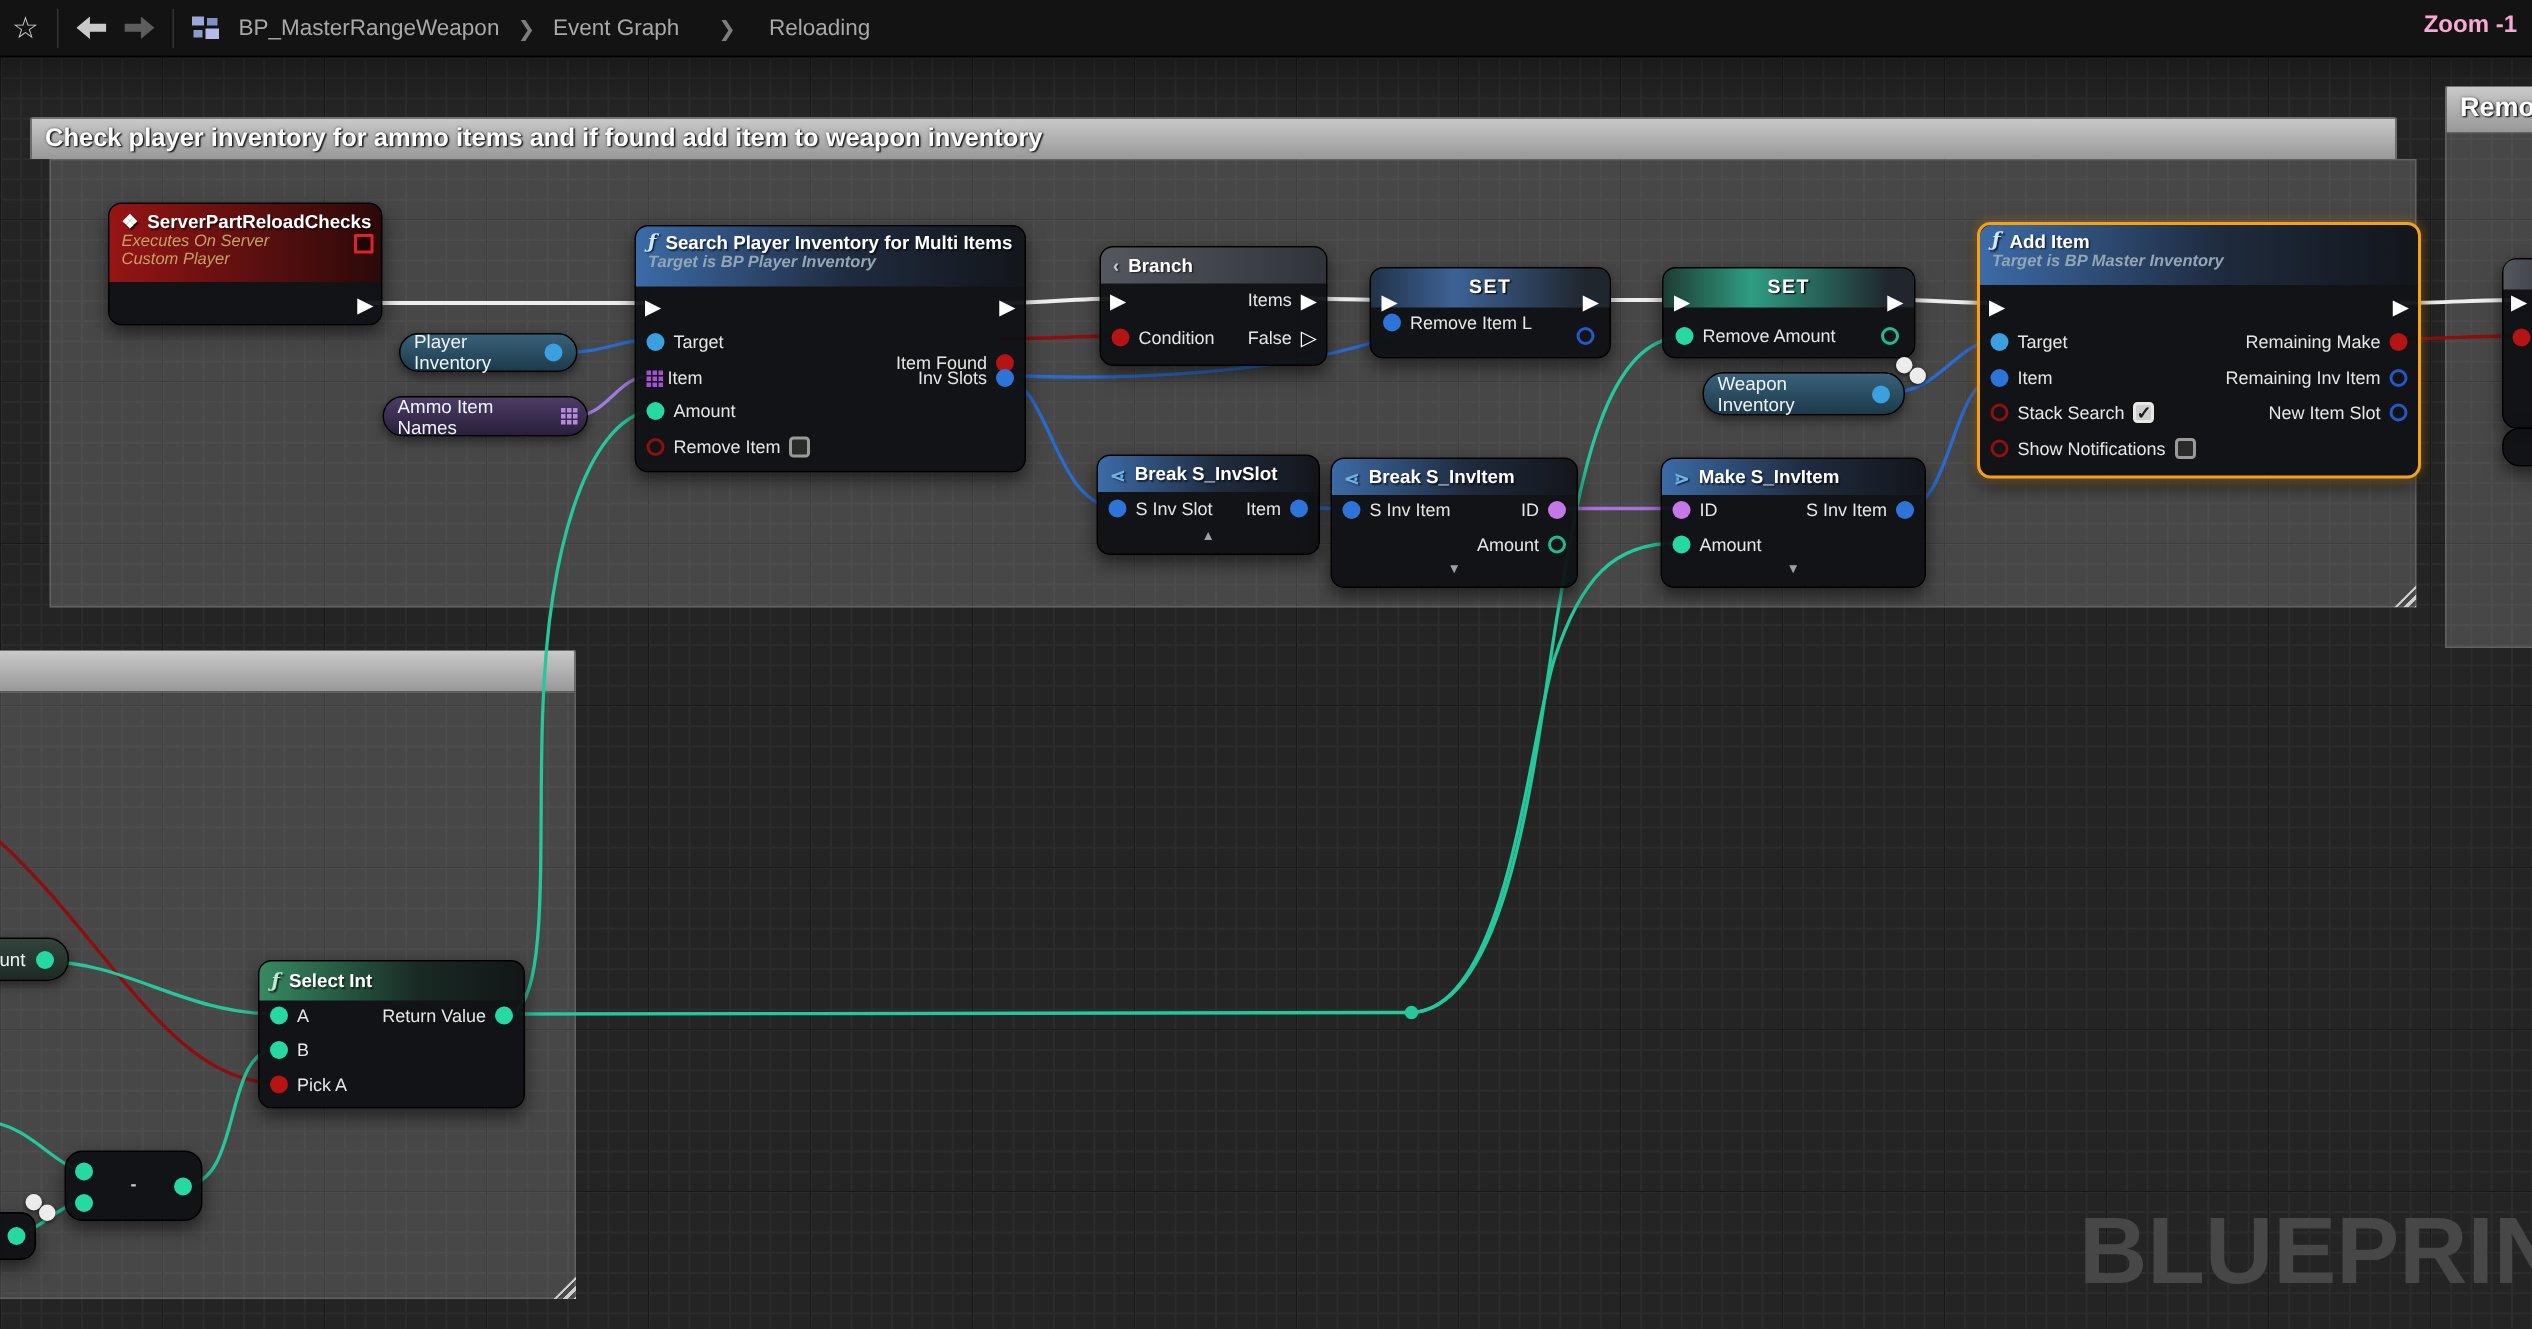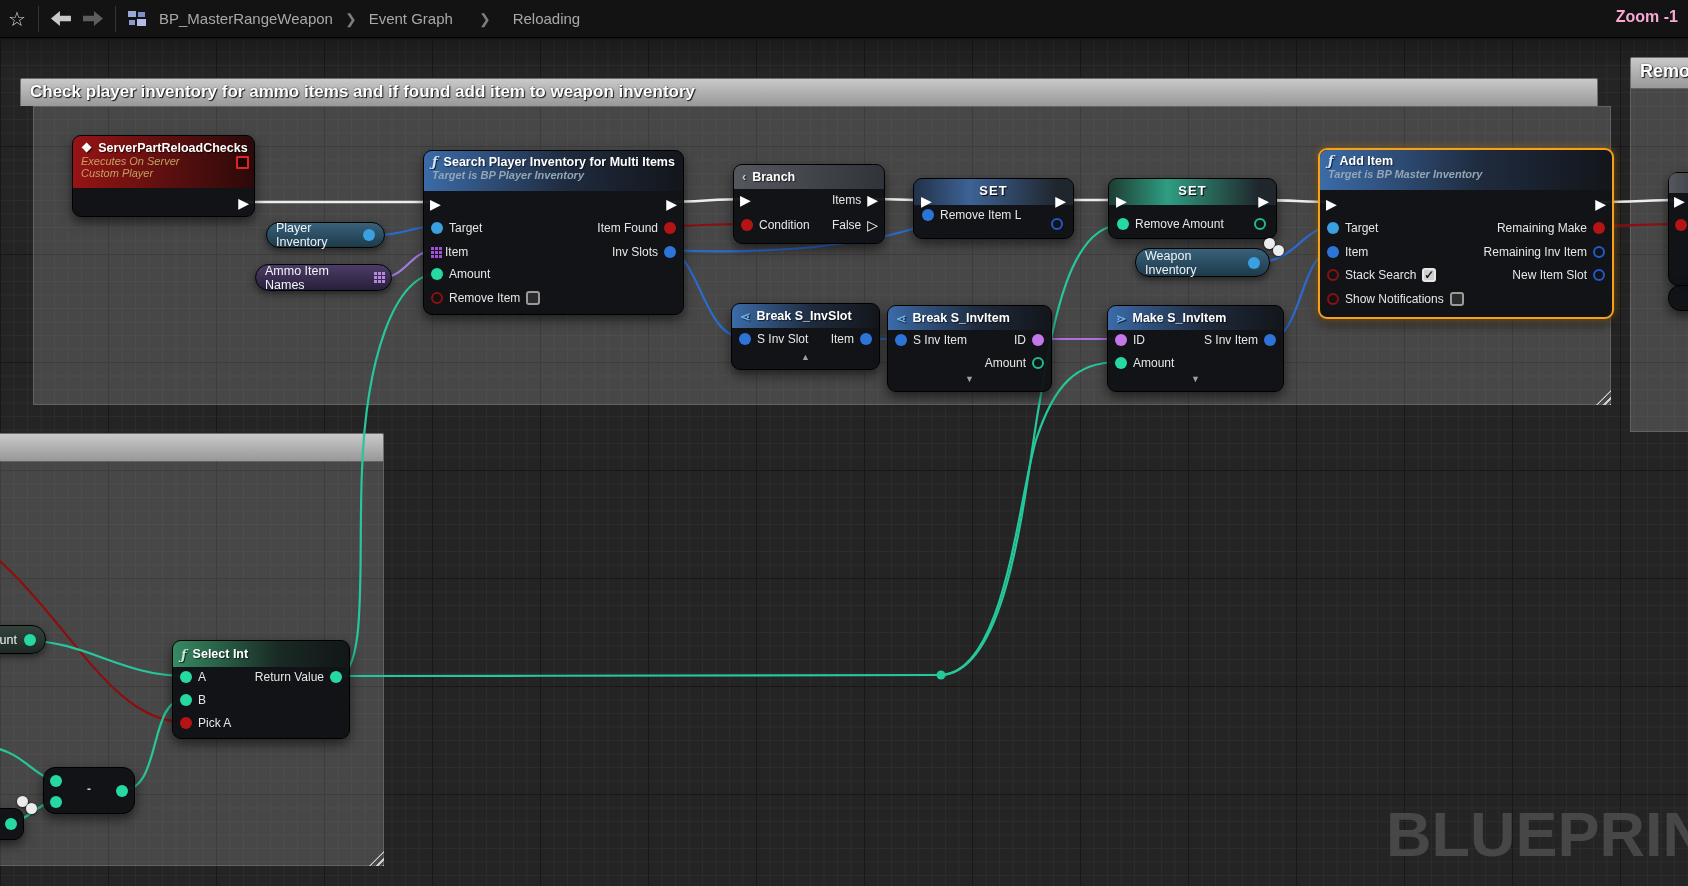--- a/index.html
+++ b/index.html
@@ -179,21 +179,21 @@
         <span>Amount</span>
       </div>
     <div class="row" style="left:7px;top:135px;">
         <span class="pin hollow h-red"></span>
         <span>Remove Item</span>
         <span class="chk chk-off"></span>
       </div>
     <div class="row rt" style="right:6px;top:41px;">
         <span class="exec">▶</span>
       </div>
-    <div class="row rt" style="right:7px;top:65px;">
+    <div class="row rt" style="right:7px;top:79px;">
         <span class="pin f-red"></span>
         <span>Item Found</span>
       </div>
     <div class="row rt" style="right:7px;top:89px;">
         <span class="pin f-structblue"></span>
         <span>Inv Slots</span>
       </div>
   </div>
 
   <div class="node nodewrap" style="left:733px;top:164px;width:150px;height:78px;">

